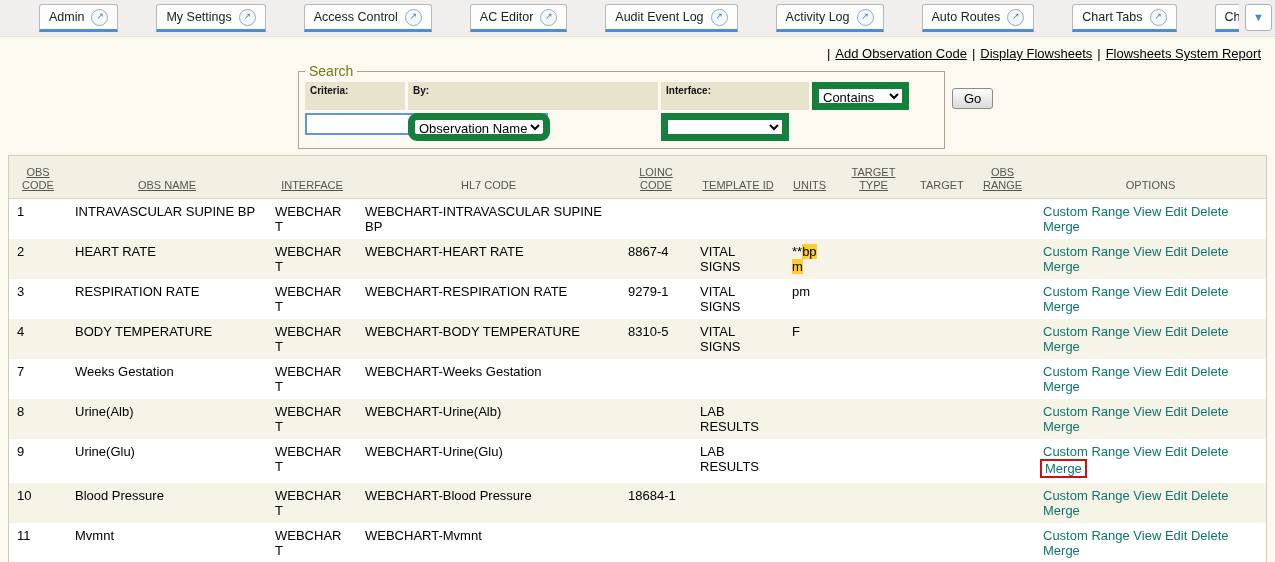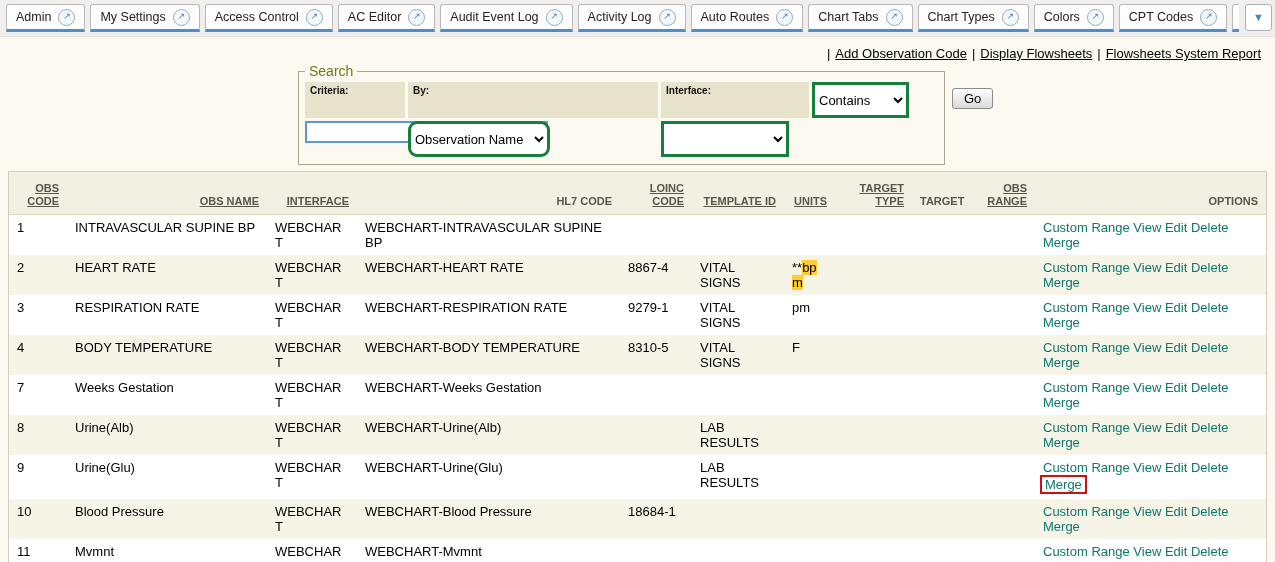--- a/index.html
+++ b/index.html
@@ -15,21 +15,21 @@
     padding:4px 36px 0 6px;box-sizing:border-box;
     border-bottom:1px solid #e3e1da;
   }
   .tabs{display:flex;gap:5px;height:28px;overflow:hidden;}
   .tab{
     flex:0 0 auto;display:flex;align-items:center;gap:7px;
     padding:0 9px;background:#fdfdfd;
     border:1px solid #b9b9b9;
     border-bottom:3px solid var(--tab-accent,#4e8fcb);
     border-radius:3px 3px 0 0;
-    font-size:12.5px;color:#222;cursor:pointer;white-space:nowrap;
+    font-size:12.5px;color:#222;cursor:pointer;white-space:nowrap;margin-left:33px;
   }
   .tab-icon{
     width:15px;height:15px;flex:0 0 auto;
     border:1px solid #93a9bd;border-radius:50%;
     color:#4e7fae;background:#f4f8fb;
     font-size:9px;line-height:13px;text-align:center;
   }
   .overflow-btn{
     position:absolute;right:3px;top:4px;width:27px;height:27px;
     background:#fff;border:1px solid #a8b2bb;border-radius:3px;
@@ -53,21 +53,21 @@
   }
   .search-grid{
     display:grid;grid-template-columns:100px 250px 148px 126px;
     column-gap:3px;row-gap:3px;
   }
   .search-label{
     background:#e8e3cd;font-size:10px;font-weight:bold;color:#111;
     padding:3px 5px;white-space:nowrap;
   }
   .search-ctrl select,.search-ctrl input{font-size:13px;font-family:"Liberation Sans",sans-serif;}
-  .search-ctrl select{border:3px solid #15803d;background:#fff;height:36px;}
+  .search-ctrl select{border:7px solid #15803d;background:#fff;height:28px;}
   select.criteria{width:97px;} select.by{width:142px;border-radius:9px;} select.iface{width:128px;}
   input.search-input{
     width:243px;height:22px;box-sizing:border-box;
     border:2px solid #5d95d5;background:#fff;padding:0 3px;
   }
   .go-btn{
     margin:25px 0 0 7px;padding:2px 11px;font-size:13px;cursor:pointer;
     background:linear-gradient(#fefefe,#d9d9d9);
     border:1px solid #8b8b8b;border-radius:3px;
     font-family:"Liberation Sans",sans-serif;
@@ -82,22 +82,22 @@
     color:var(--olive,#73781a);font-size:13px;text-decoration:underline;cursor:pointer;
   }
   .codes-title{
     color:var(--olive,#73781a);font-size:15.5px;font-weight:bold;margin-left:6px;
   }
   table.codes-table{
     width:100%;border-collapse:collapse;table-layout:fixed;font-size:13px;
   }
   thead th{
     background:#f2efe3;border-bottom:1px solid #dbd7c3;
-    font-size:11px;font-weight:bold;color:#56564c;text-transform:uppercase;
-    text-align:right;vertical-align:bottom;padding:10px 8px 6px;line-height:13px;
+    font-size:11px;font-weight:normal;color:#56564c;text-transform:uppercase;
+    text-align:center;vertical-align:bottom;padding:10px 8px 6px;line-height:13px;
   }
   thead a.th-link{color:#56564c;text-decoration:underline;cursor:pointer;}
   tbody td{
     vertical-align:top;padding:5px 8px;line-height:15px;color:#000;
     word-wrap:break-word;
   }
   tbody tr:nth-child(odd){background:#ffffff;}
   tbody tr:nth-child(even){background:#f6f3e7;}
   a.opt-link{color:#0f766e;text-decoration:none;cursor:pointer;}
   .merge-box{

